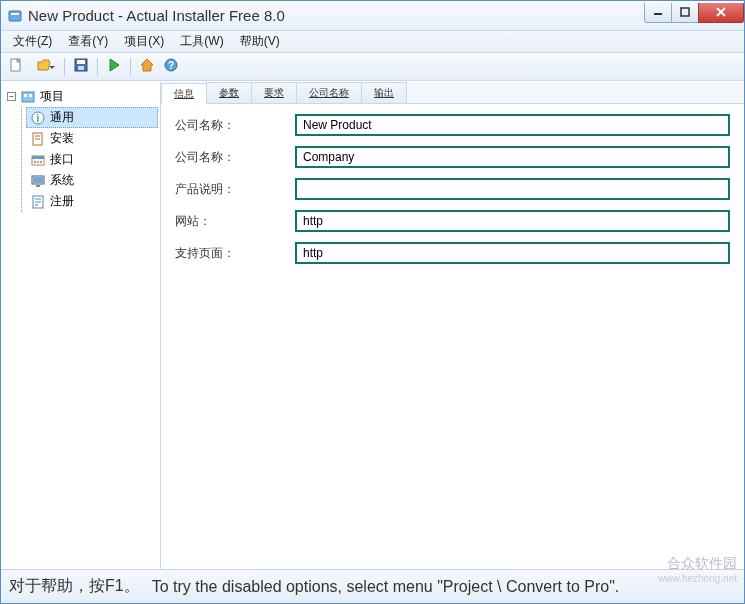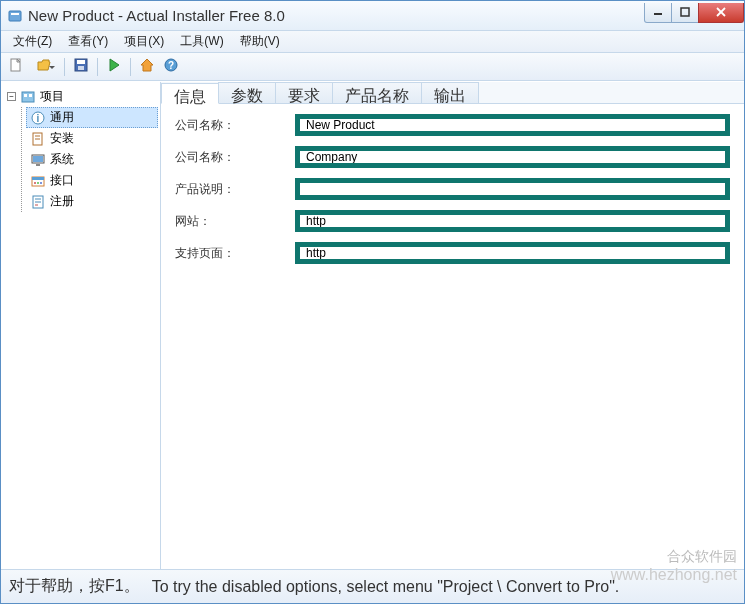--- a/index.html
+++ b/index.html
@@ -29,32 +29,32 @@
 .sidebar { width: 160px; background: #fff; border-right: 1px solid #c6d8ea; padding: 4px 2px; }
 .tree-root { display: flex; align-items: center; padding: 2px 4px; gap: 4px; }
 .tree-root .expander { width: 9px; height: 9px; border: 1px solid #888; font-size: 8px; line-height: 7px; text-align: center; cursor: pointer; }
 .tree-children { margin-left: 18px; border-left: 1px dotted #999; padding-left: 4px; }
 .tree-item { display: flex; align-items: center; gap: 4px; padding: 2px 4px; cursor: pointer; }
 .tree-item.sel { background: #cde6ff; border: 1px dotted #6b9fd3; padding: 1px 3px; }
 .tree-item .ticon, .tree-root .ticon { width: 16px; height: 16px; flex-shrink: 0; }
 
 .main { flex: 1; background: #fff; display: flex; flex-direction: column; }
 .tabs { display: flex; height: 22px; border-bottom: 1px solid #c6d8ea; background: #f4f8fc; }
-.tab { padding: 3px 12px; border: 1px solid #c6d8ea; border-bottom: none; margin-right: -1px; background: linear-gradient(#f2f6fb,#e3ecf6); cursor: pointer; font-size: 16px; color: #333; }
+.tab { padding: 3px 12px; border: 1px solid #c6d8ea; border-bottom: none; margin-right: -1px; background: linear-gradient(#f2f6fb,#e3ecf6); cursor: pointer; font-size: 10px; color: #333; text-decoration: underline; }
 .tab.active { background: #fff; border-bottom: 1px solid #fff; position: relative; top: 1px; }
 
 .form { padding: 10px 14px; }
 .frow { display: flex; align-items: center; margin-bottom: 10px; }
 .flabel { width: 120px; color: #333; }
-.finput { flex: 1; height: 22px; border: 5px solid #0f766e; padding: 2px 6px; font-size: 12px; font-family: inherit; }
+.finput { flex: 1; height: 22px; border: 2px solid #0f766e; padding: 2px 6px; font-size: 12px; font-family: inherit; }
 
 .statusbar { height: 34px; background: linear-gradient(#f4f8fc,#e6eef8); border-top: 1px solid #c6d8ea; display: flex; align-items: center; padding: 0 8px; font-size: 16px; color: #333; gap: 12px; }
 
 .watermark { position: absolute; right: 8px; bottom: 20px; text-align: right; color: #bbb; font-size: 14px; font-family: Liberation Sans, sans-serif; pointer-events: none; }
-.watermark .wm2 { font-size: 16px; color: #ccc; }
+.watermark .wm2 { font-size: 10px; color: #ccc; }
 </style>
 </head>
 <body>
 
 <div class="window">
   <div class="titlebar">
     <span class="app-icon">
       <svg width="16" height="16">
           <rect x="2" y="3" width="12" height="10" rx="1" fill="#6fa8dc" stroke="#3d7cb8"></rect>
           <rect x="4" y="5" width="8" height="2" fill="#fff"></rect>
@@ -151,54 +151,54 @@
         <div class="tree-item">
           <span class="ticon"><svg width="16" height="16">
                 <rect x="3" y="2" width="9" height="12" fill="#fff" stroke="#b07030"></rect>
                 <line x1="5" y1="5" x2="10" y2="5" stroke="#b07030"></line>
                 <line x1="5" y1="8" x2="10" y2="8" stroke="#b07030"></line>
               </svg></span>
           <span>安装</span>
         </div>
         <div class="tree-item">
           <span class="ticon"><svg width="16" height="16">
-                <rect x="2" y="3" width="12" height="8" fill="#fff" stroke="#555"></rect>
-                <rect x="3" y="4" width="10" height="6" fill="#6fa8dc"></rect>
-                <rect x="6" y="12" width="4" height="2" fill="#888"></rect>
-              </svg></span>
-          <span>系统</span>
-        </div>
-        <div class="tree-item">
-          <span class="ticon"><svg width="16" height="16">
                 <rect x="2" y="4" width="12" height="9" fill="#fff" stroke="#d0803a"></rect>
                 <rect x="2" y="4" width="12" height="3" fill="#5a9fd6"></rect>
                 <circle cx="5" cy="10" r="1" fill="#d05050"></circle>
                 <circle cx="8" cy="10" r="1" fill="#50c050"></circle>
                 <circle cx="11" cy="10" r="1" fill="#5070d0"></circle>
               </svg></span>
           <span>接口</span>
         </div>
         <div class="tree-item">
           <span class="ticon"><svg width="16" height="16">
+                <rect x="2" y="3" width="12" height="8" fill="#fff" stroke="#555"></rect>
+                <rect x="3" y="4" width="10" height="6" fill="#6fa8dc"></rect>
+                <rect x="6" y="12" width="4" height="2" fill="#888"></rect>
+              </svg></span>
+          <span>系统</span>
+        </div>
+        <div class="tree-item">
+          <span class="ticon"><svg width="16" height="16">
                 <rect x="3" y="2" width="10" height="12" fill="#fff" stroke="#4a8cb8"></rect>
                 <line x1="5" y1="5" x2="11" y2="5" stroke="#4a8cb8"></line>
                 <line x1="5" y1="8" x2="11" y2="8" stroke="#4a8cb8"></line>
                 <line x1="5" y1="11" x2="8" y2="11" stroke="#c05050"></line>
               </svg></span>
           <span>注册</span>
         </div>
       </div>
     </div>
 
     <div class="main">
       <div class="tabs">
         <div class="tab active">信息</div>
         <div class="tab">参数</div>
         <div class="tab">要求</div>
-        <div class="tab">产品名称</div>
+        <div class="tab">公司名称</div>
         <div class="tab">输出</div>
       </div>
       <div class="form">
         <div class="frow">
           <div class="flabel">公司名称：</div>
           <input class="finput" value="New Product" style="">
         </div>
         <div class="frow">
           <div class="flabel">公司名称：</div>
           <input class="finput" value="Company" style="">

